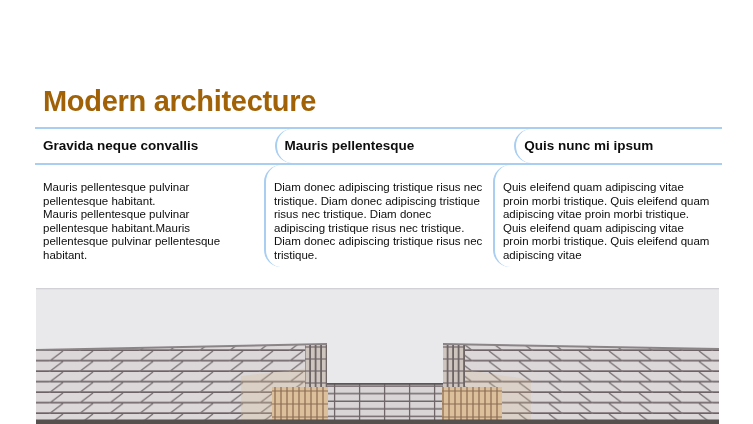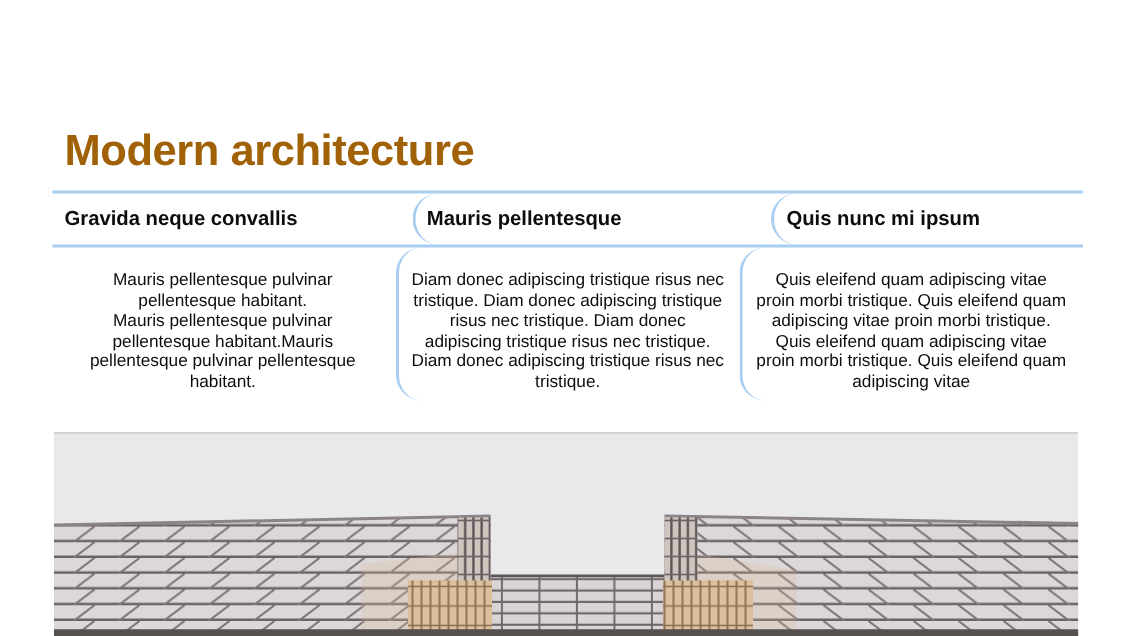--- a/index.html
+++ b/index.html
@@ -49,21 +49,20 @@
     font-size: 13.5px;
     line-height: 16px;
     font-weight: 700;
   }
   .t-body .t-cell {
     padding-top: 16px;
     padding-bottom: 5px;
     font-size: 11.5px;
     line-height: 13.5px;
     white-space: pre-line;
-    text-align: center;
   }
 
   
   .photo {
     position: absolute;
     left: 36px; top: 288px;
     width: 683px; height: 136px;
     overflow: hidden;
   }
   .photo svg { display: block; }

